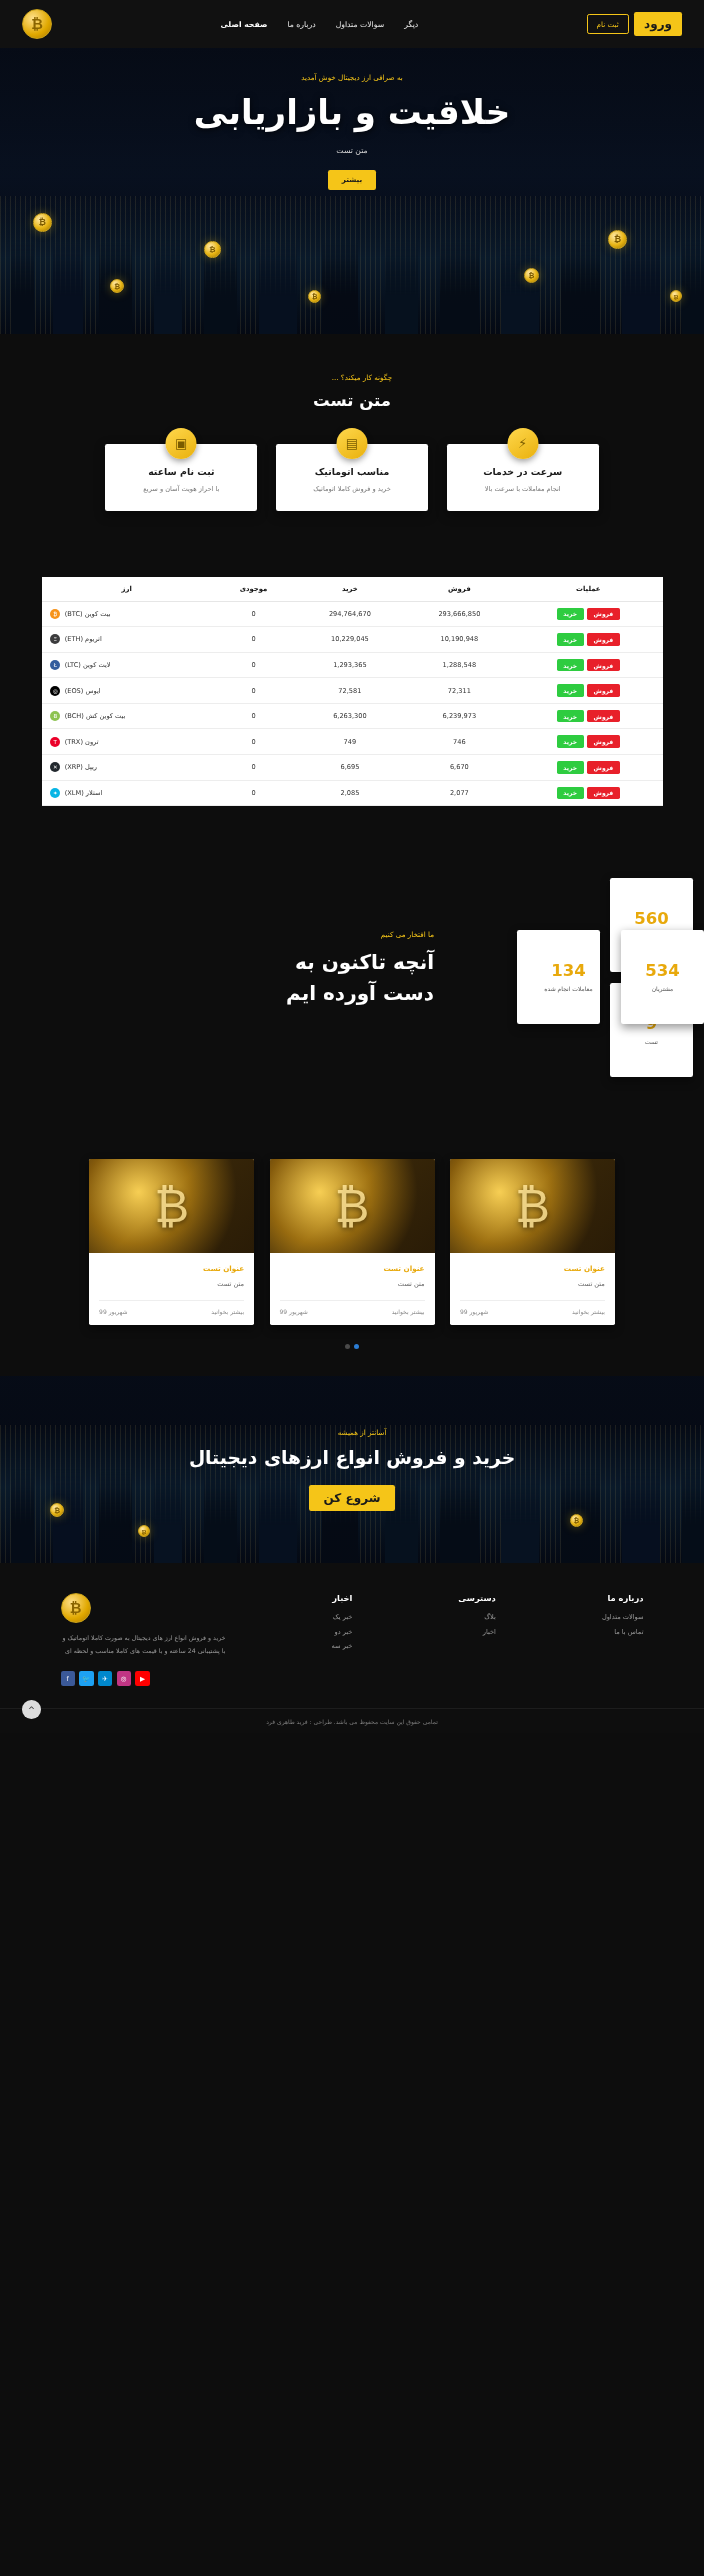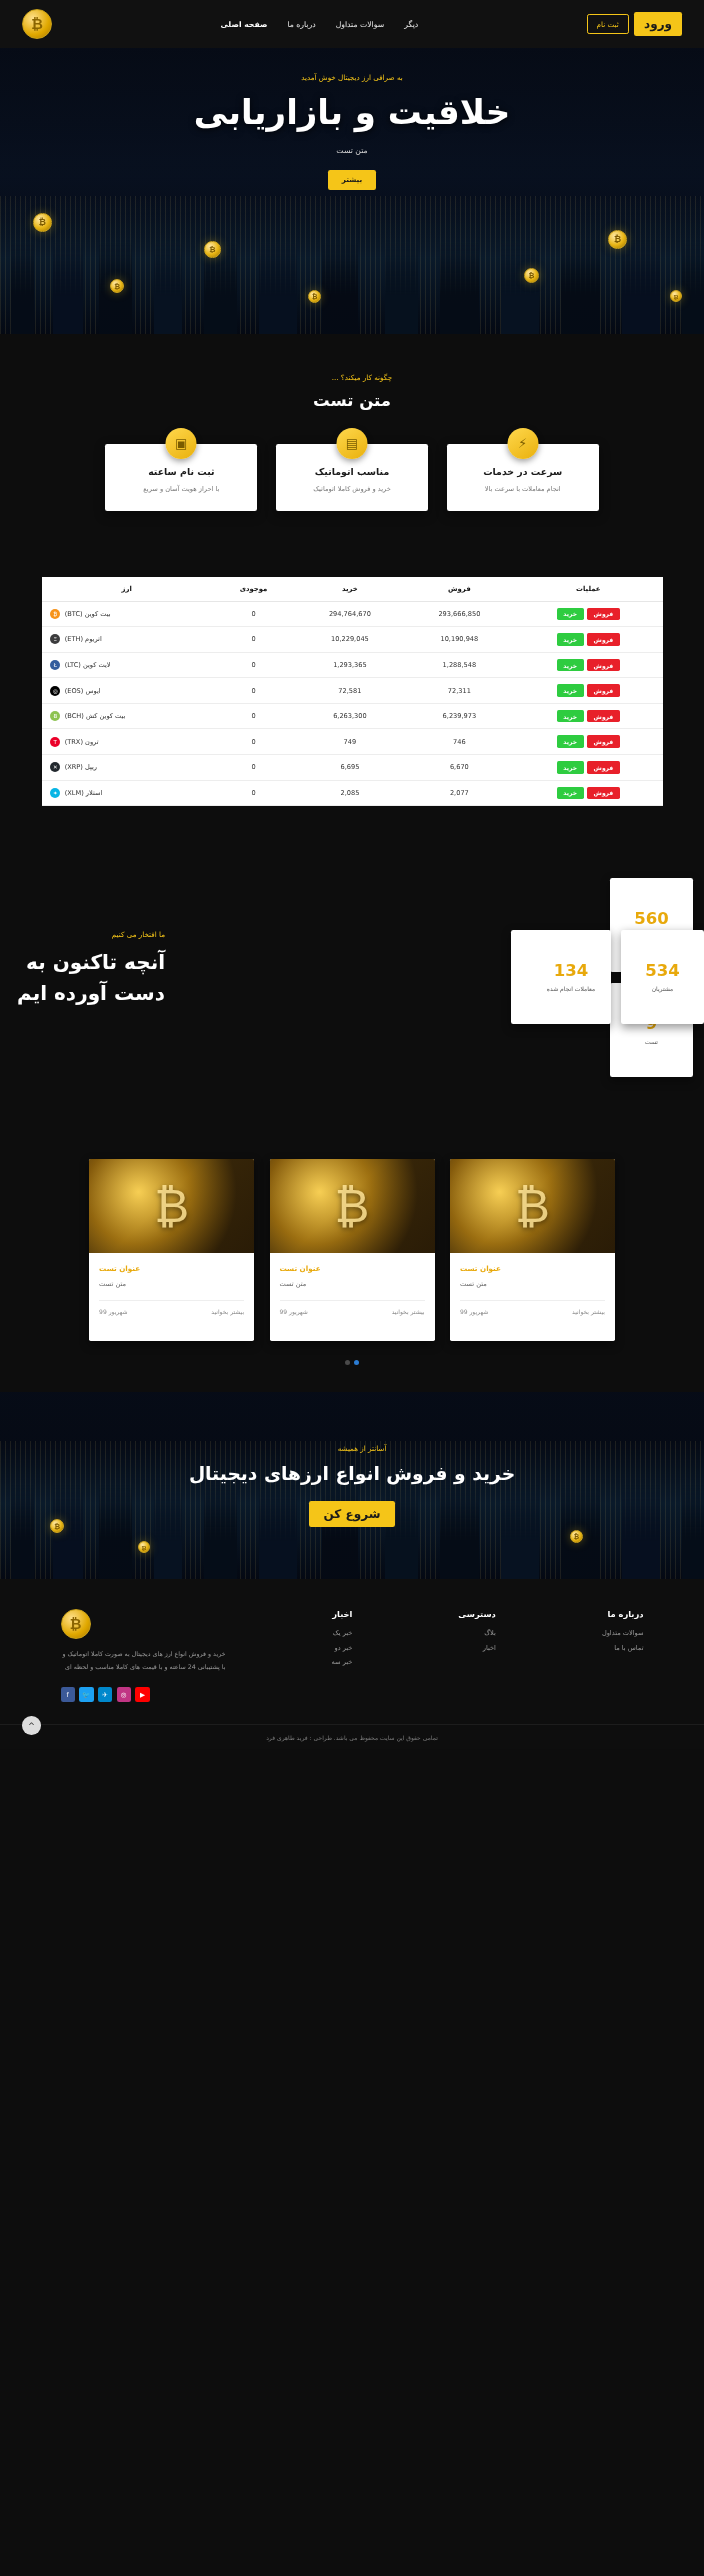--- a/index.html
+++ b/index.html
@@ -151,57 +151,57 @@
   .btn-buy, .btn-sell {
     border:none; border-radius:1.7px; font-size:6px; padding:2.8px 6.6px; cursor:pointer;
     color:#fff; font-family:inherit; font-weight:bold;
   }
   .btn-buy { background:#2ecc40; }
   .btn-sell { background:#e8202a; }
 
   
   .stats-section { padding: 33px 0 39px; }
   .stats-row {
-    display:flex; align-items:center; justify-content:space-between; gap: 33px;
+    display:flex; align-items:center; justify-content:flex-start; gap: 33px;
   }
   .stats-text { text-align:right; width: 165px; }
   .stats-text .eyebrow { text-align:right; }
   .stats-text h2 { font-size: 20px; line-height: 1.55; margin-top: 7.7px; font-weight:bold; }
   .stats-grid { position: relative; width: 237px; height: 182px; }
   .stat-box {
     position:absolute; background:#fff; color:#222; border-radius:2.2px;
     display:flex; flex-direction:column; align-items:center; justify-content:center;
     box-shadow: 0 3.3px 10px rgba(0,0,0,.4);
   }
   .stat-num { font-size: 16.5px; color:#e8a90c; font-weight:bold; }
   .stat-label { font-size:6px; color:#555; margin-top:3.3px; text-align:center; line-height:1.6; }
   .sb1 { width: 83px; height: 94px; right: 11px; top: 0; }
   .sb2 { width: 83px; height: 94px; right: 11px; top: 105px; }
-  .sb3 { width: 100px; height: 94px; right: 93px; top: 52px; padding-left: 20px; }
+  .sb3 { width: 83px; height: 94px; right: 104px; top: 52px; padding-left: 20px; }
   .sb4 { width: 83px; height: 94px; right: 0px; top: 52px; }
 
   
   .blog-section { padding: 33px 0 27.5px; }
   .blog-title { text-align:center; font-size: 15.4px; font-weight:bold; }
   .blog-cards { display:flex; justify-content:center; gap: 15.4px; margin-top: 26.4px; }
   .blog-card { width: 165px; background:#fff; border-radius:1.7px; overflow:hidden; box-shadow:0 3.3px 10px rgba(0,0,0,.45); }
   .blog-img {
     height: 94px;
     background:
       radial-gradient(circle at 30% 35%, rgba(255,215,90,.9), rgba(140,95,10,.7) 40%, rgba(40,26,6,.9) 75%),
       linear-gradient(135deg,#6b4a10,#c99a22 45%,#3a2a08);
     position: relative;
   }
   .blog-img::after{
     content:"\20BF";
     position:absolute; inset:0; display:flex; align-items:center; justify-content:center;
     font-size: 47px; color: rgba(255,228,150,.85);
     text-shadow: 0 1.7px 5.5px rgba(0,0,0,.5);
   }
-  .blog-body { padding: 11px 10px 26px; text-align:left; }
+  .blog-body { padding: 11px 10px 10px; text-align:right; }
   .blog-body h4 { color:#e8a90c; font-size:7.2px; }
   .blog-body p { color:#666; font-size:6.6px; margin-top:7.7px; }
   .blog-meta {
     display:flex; justify-content:space-between; align-items:center;
     margin-top: 12px; padding-top: 6.6px; border-top:0.6px solid #eee;
     font-size:6px; color:#888;
   }
   .dots { display:flex; gap:3.9px; justify-content:center; margin-top: 18.7px; }
   .dot { width:5px; height:5px; border-radius:50%; background:#4a4a4a; cursor:pointer; }
   .dot.active { background:#2b7cd3; }

